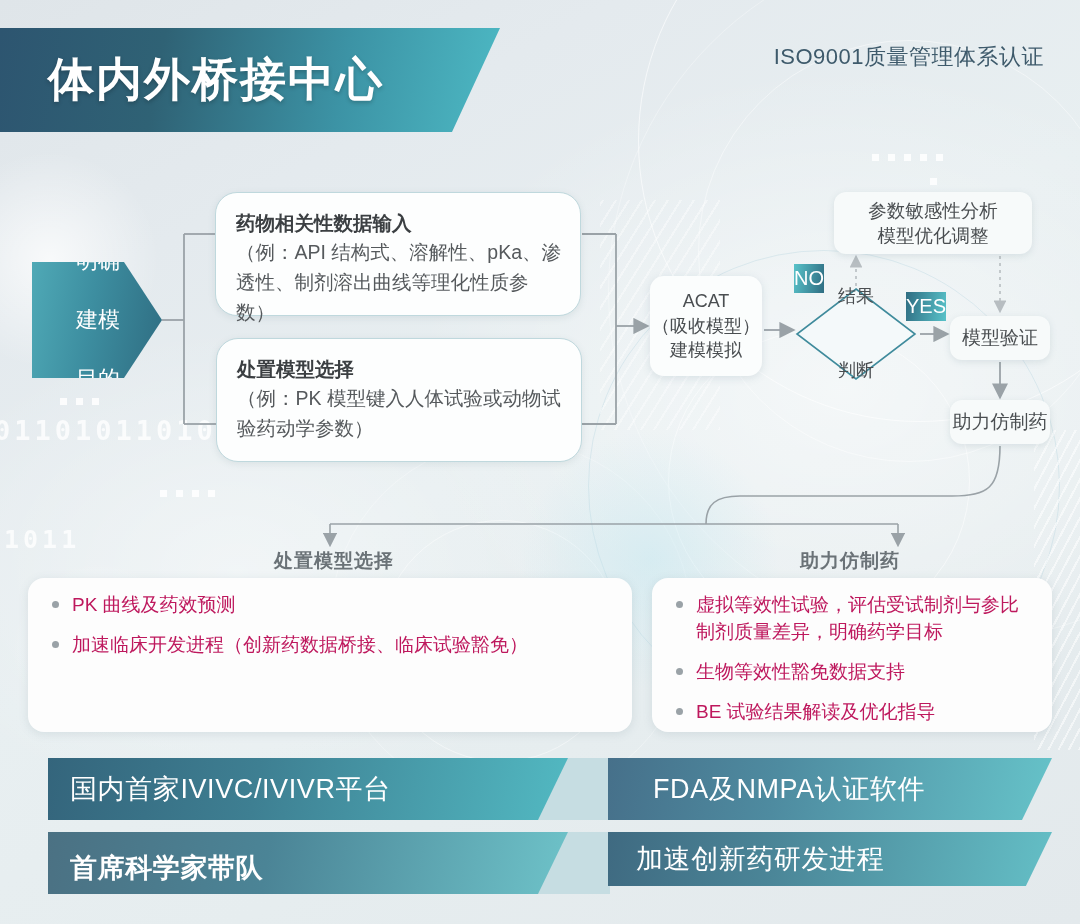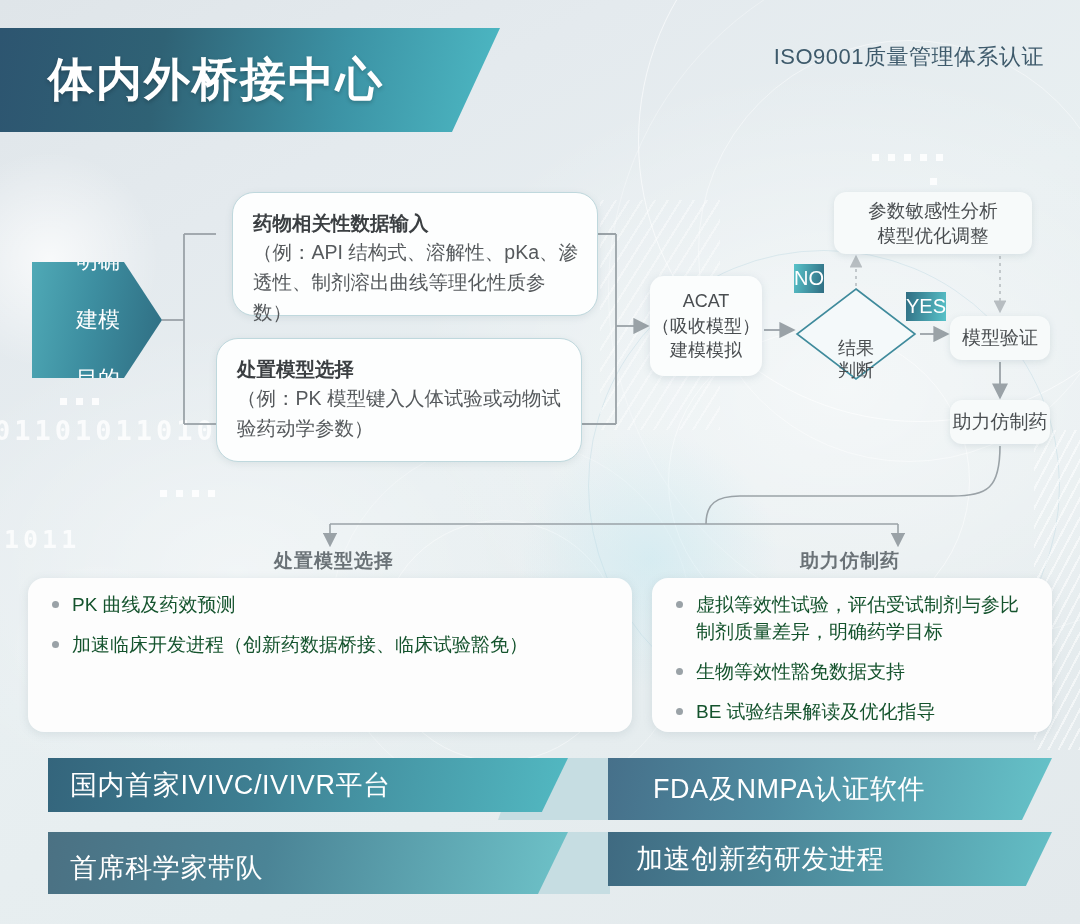--- a/index.html
+++ b/index.html
@@ -81,37 +81,37 @@
   }
 
   .rbox{
     position:absolute;background:#fdfefe;border:1.4px solid #bfd8dd;border-radius:22px;
     box-shadow:0 2px 7px rgba(90,120,135,.13);
     box-sizing:border-box;
   }
   .rbox .hd{font-size:19.5px;font-weight:700;color:#3b3f42;line-height:1.5;}
   .rbox .bd{font-size:19.5px;color:#55595c;line-height:1.52;}
 
-  #box-drug{left:232px;top:192px;width:366px;height:124px;padding:16px 18px 0 20px;}
+  #box-drug{left:215px;top:192px;width:366px;height:124px;padding:16px 18px 0 20px;}
   #box-model{left:216px;top:338px;width:366px;height:124px;padding:16px 18px 0 20px;}
 
   #box-acat{
     left:650px;top:276px;width:112px;height:100px;border-radius:14px;
     border:none;background:#fbfdfd;box-shadow:0 2px 8px rgba(90,120,135,.16);
     display:flex;align-items:center;justify-content:center;text-align:center;
   }
   #box-acat span{font-size:18px;color:#4a4e51;line-height:1.38;}
 
   .diamond{
     position:absolute;left:794px;top:286px;width:124px;height:96px;
   }
   .diamond svg{display:block;}
   .diamond .dlabel{
     position:absolute;left:0;top:0;width:124px;height:96px;
-    display:flex;flex-direction:column;align-items:center;justify-content:flex-end;
+    display:flex;flex-direction:column;align-items:center;justify-content:space-between;
     font-size:18px;color:#4a4e51;line-height:1.22;
   }
 
   .pill{
     position:absolute;background:#f7fafa;border-radius:12px;
     box-shadow:0 2px 7px rgba(90,120,135,.15);
     display:flex;align-items:center;justify-content:center;text-align:center;
     color:#4a4e51;
   }
   #box-sens{left:834px;top:192px;width:198px;height:62px;font-size:18.5px;line-height:1.36;}
@@ -136,42 +136,42 @@
   .panel{
     position:absolute;background:#fdfdfd;border-radius:16px;
     box-shadow:0 2px 10px rgba(95,120,135,.15);
     box-sizing:border-box;padding:14px 18px 12px 18px;
   }
   #panel-left{left:28px;top:578px;width:604px;height:154px;}
   #panel-right{left:652px;top:578px;width:400px;height:154px;}
   .panel ul{margin:0;padding:0;list-style:none;}
   .panel li{
     position:relative;padding-left:26px;margin-bottom:13px;
-    font-size:19px;color:#14532d;line-height:1.42;
+    font-size:19px;color:#be185d;line-height:1.42;
   }
   .panel li:last-child{margin-bottom:0;}
   .panel li::before{
     content:"";position:absolute;left:6px;top:9px;width:7px;height:7px;
     border-radius:50%;background:#9aa2a7;
   }
 
   
   .bbar{position:absolute;display:flex;align-items:center;}
   .bbar .lbl{color:#fff;font-size:27px;letter-spacing:.6px;}
-  #bar-1{left:48px;top:758px;width:520px;height:54px;
+  #bar-1{left:48px;top:758px;width:520px;height:62px;
     background:linear-gradient(100deg,#34657c 0%,#3e7f92 40%,#52b9c2 100%);
     clip-path:polygon(0 0,520px 0,490px 62px,0 62px);}
   #bar-1 .lbl{margin-left:22px;}
   #bar-2{left:608px;top:758px;width:444px;height:62px;
     background:linear-gradient(100deg,#46708a 0%,#4e8ba0 38%,#66c3c9 100%);
     clip-path:polygon(0 0,444px 0,414px 62px,0 62px);}
   #bar-2 .lbl{margin-left:45px;}
   #bar-3{left:48px;top:832px;width:520px;height:72px;
     background:linear-gradient(100deg,#4b7183 0%,#4b8496 42%,#6ec3c9 100%);
-    clip-path:polygon(0 0,520px 0,490px 62px,0 62px);}
+    clip-path:polygon(0 0,520px 0,490px 62px,0 62px);font-weight:bold;}
   #bar-3 .lbl{margin-left:22px;}
   #bar-4{left:608px;top:832px;width:444px;height:54px;
     background:linear-gradient(100deg,#3f6a81 0%,#4b8698 38%,#64bfc6 100%);
     clip-path:polygon(0 0,444px 0,414px 62px,0 62px);}
   #bar-4 .lbl{margin-left:28px;}
   .barpad{position:absolute;background:#c6dde2;}
   #pad-1{left:498px;top:758px;width:112px;height:62px;
     clip-path:polygon(22px 0,112px 0,112px 62px,0 62px);}
   #pad-2{left:498px;top:832px;width:112px;height:62px;
     clip-path:polygon(22px 0,112px 0,112px 62px,0 62px);}

